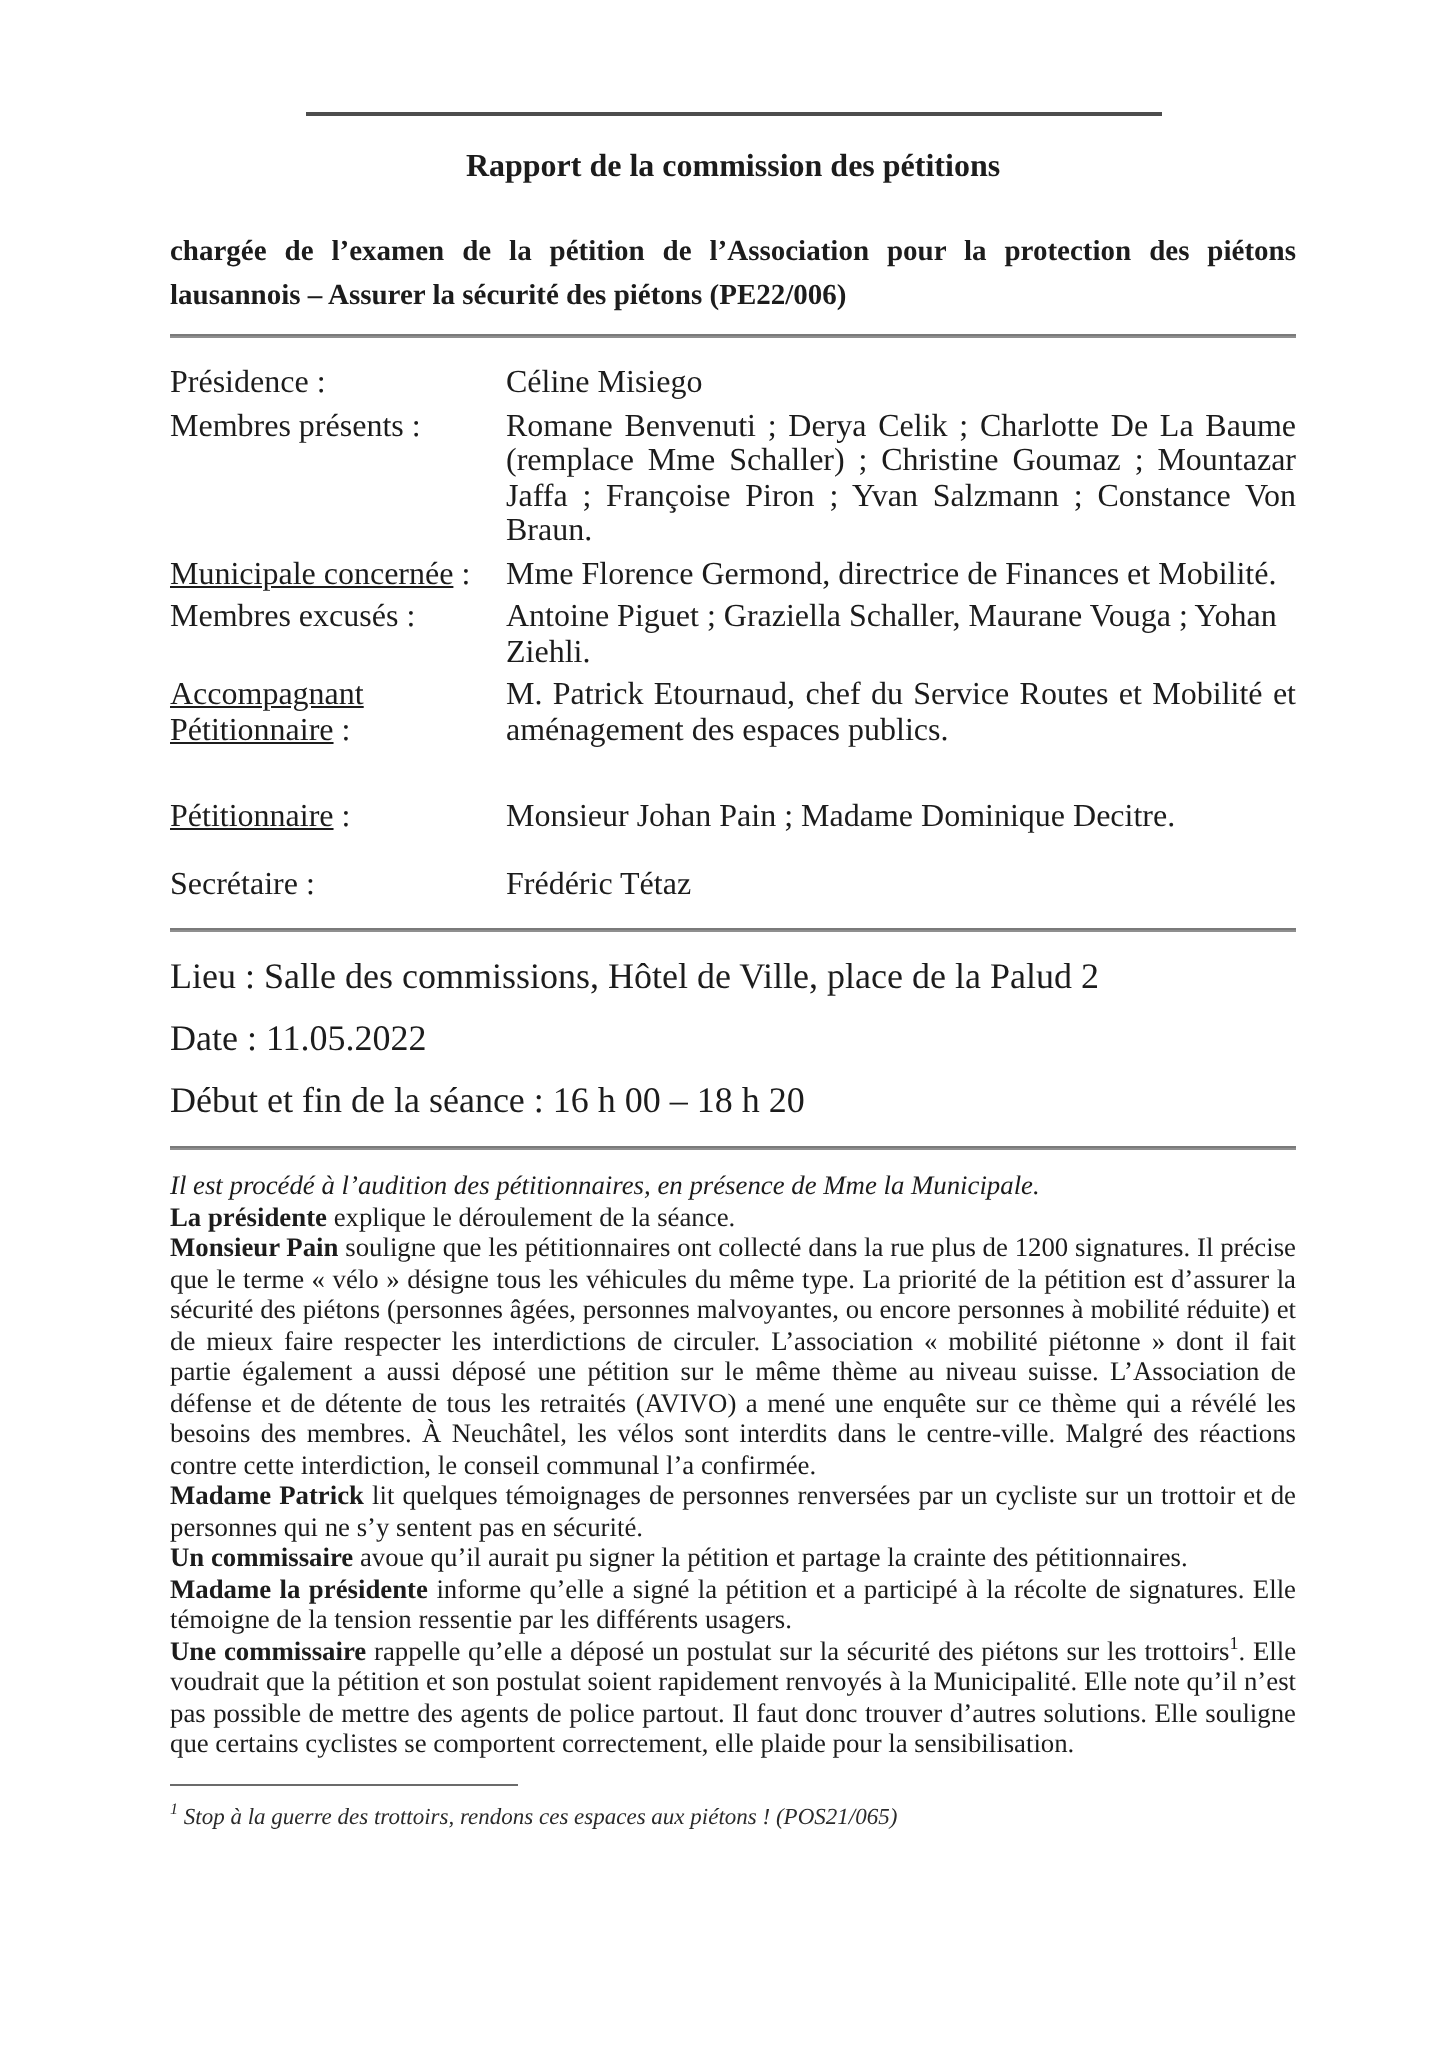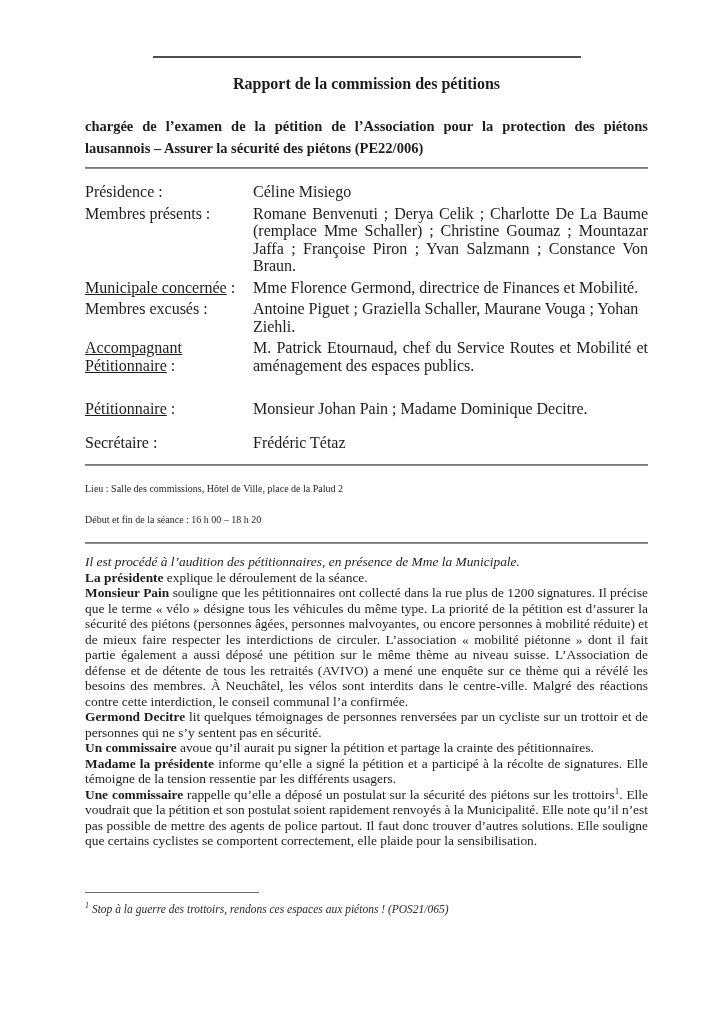--- a/index.html
+++ b/index.html
@@ -28,21 +28,21 @@
   .hr2 { margin-top: 13px; }
   .hr3 { margin-top: 14px; }
   .details { margin-top: 14px; font-size: 16px; line-height: 17.5px; }
   .drow { display: flex; margin-bottom: 4px; }
   .dlabel { flex: 0 0 168px; width: 168px; }
   .dlabel .u { text-decoration: underline; }
   .dvalue { flex: 1 1 auto; }
   .just { text-align: justify; }
   .sp-lg { margin-top: 26px; }
   .sp-md { margin-top: 16px; }
-  .meta { font-size: 10px; line-height: 17.5px; }
+  .meta { font-size: 18px; line-height: 17.5px; }
   .meta p { margin: 13.5px 0 0 0; }
   .body-text { margin-top: 10px; font-size: 13.4px; line-height: 15.5px; text-align: justify; }
   .body-text p { margin: 0; }
   .intro { font-style: italic; }
   .body-text sup { font-size: 9px; line-height: 0; vertical-align: super; }
   .footnote-area { position: absolute; left: 85px; top: 892px; width: 563px; }
   .fn-rule { width: 174px; height: 1px; background: #6b6b6b; }
   .fn-text { margin-top: 9px; font-size: 11.5px; font-style: italic; line-height: 1.3; color: #2a2a2a; }
   .fn-text sup { font-size: 8px; line-height: 0; vertical-align: super; }
 </style>
@@ -95,30 +95,31 @@
       <div class="dlabel"><span>Secrétaire</span><span> :</span></div>
       <div class="dvalue">Frédéric Tétaz</div>
     </div>
 
   </div>
 
   <div class="hr hr2"></div>
 
   <div class="meta">
     <p>Lieu : Salle des commissions, Hôtel de Ville, place de la Palud 2</p>
+    <p>Date : 11.05.2022</p>
     <p>Début et fin de la séance : 16 h 00 – 18 h 20</p>
   </div>
 
   <div class="hr hr3"></div>
 
   <div class="body-text">
     <p class="intro">Il est procédé à l’audition des pétitionnaires, en présence de Mme la Municipale.</p>
     <p><b>La présidente</b> <span>explique le déroulement de la séance.</span></p>
     <p><b>Monsieur Pain</b> <span>souligne que les pétitionnaires ont collecté dans la rue plus de 1200 signatures. Il précise que le terme « vélo » désigne tous les véhicules du même type. La priorité de la pétition est d’assurer la sécurité des piétons (personnes âgées, personnes malvoyantes, ou encore personnes à mobilité réduite) et de mieux faire respecter les interdictions de circuler. L’association « mobilité piétonne » dont il fait partie également a aussi déposé une pétition sur le même thème au niveau suisse. L’Association de défense et de détente de tous les retraités (AVIVO) a mené une enquête sur ce thème qui a révélé les besoins des membres. À Neuchâtel, les vélos sont interdits dans le centre-ville. Malgré des réactions contre cette interdiction, le conseil communal l’a confirmée.</span></p>
-    <p><b>Germond Decitre</b> <span>lit quelques témoignages de personnes renversées par un cycliste sur un trottoir et de personnes qui ne s’y sentent pas en sécurité.</span></p>
+    <p><b>Madame Patrick</b> <span>lit quelques témoignages de personnes renversées par un cycliste sur un trottoir et de personnes qui ne s’y sentent pas en sécurité.</span></p>
     <p><b>Un commissaire</b> <span>avoue qu’il aurait pu signer la pétition et partage la crainte des pétitionnaires.</span></p>
     <p><b>Madame la présidente</b> <span>informe qu’elle a signé la pétition et a participé à la récolte de signatures. Elle témoigne de la tension ressentie par les différents usagers.</span></p>
     <p><b>Une commissaire</b> <span>rappelle qu’elle a déposé un postulat sur la sécurité des piétons sur les trottoirs</span><sup>1</sup><span>. Elle voudrait que la pétition et son postulat soient rapidement renvoyés à la Municipalité. Elle note qu’il n’est pas possible de mettre des agents de police partout. Il faut donc trouver d’autres solutions. Elle souligne que certains cyclistes se comportent correctement, elle plaide pour la sensibilisation.</span></p>
   </div>
 
 </div>
 
 <div class="footnote-area">
   <div class="fn-rule"></div>
   <div class="fn-text"><sup>1</sup> <span>Stop à la guerre des trottoirs, rendons ces espaces aux piétons ! (POS21/065)</span></div>

